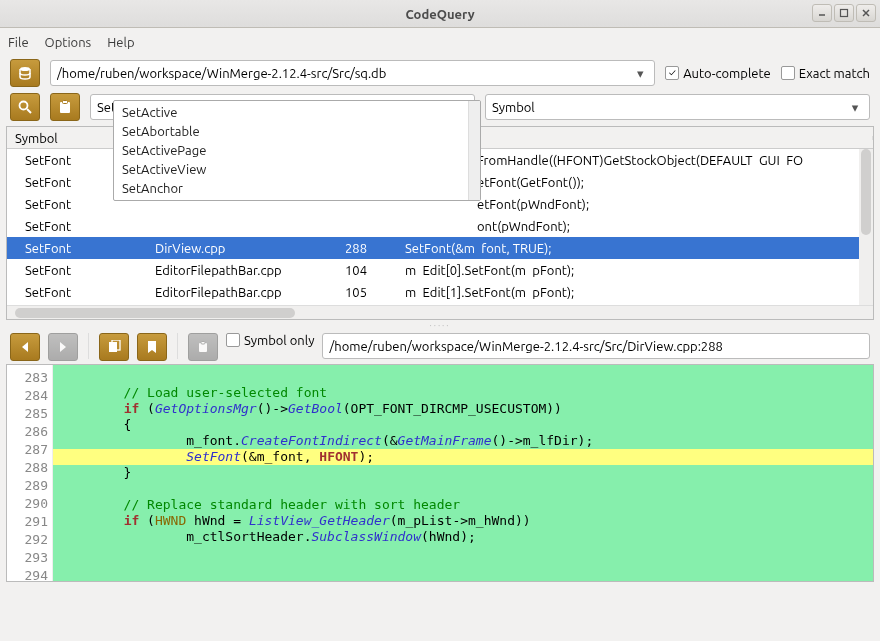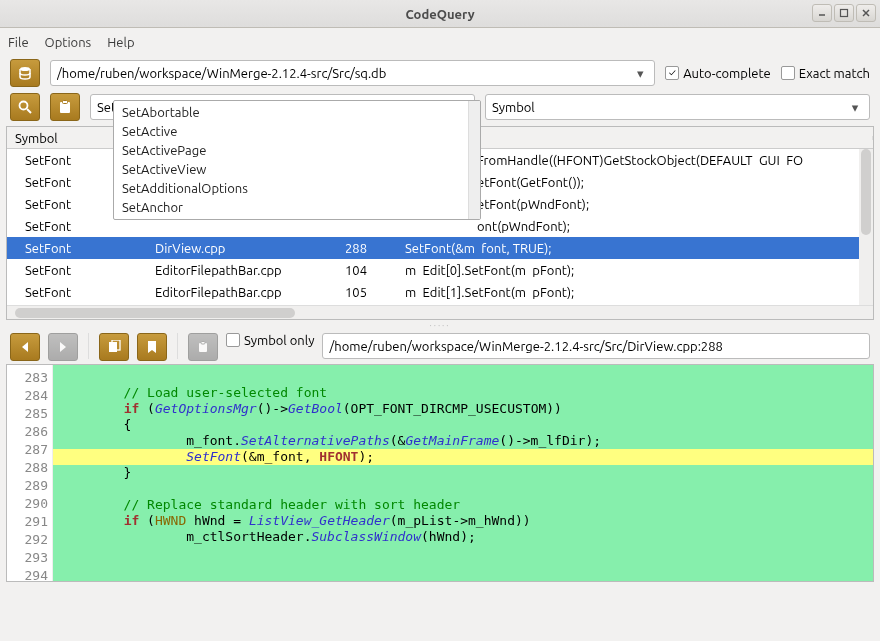--- a/index.html
+++ b/index.html
@@ -233,34 +233,33 @@
     <span>/home/ruben/workspace/WinMerge-2.12.4-src/Src/DirView.cpp:288</span>
   </div>
 </div>
 
 <div class="codeview">
   <div class="gutter" id="gutter">283<br>284<br>285<br>286<br>287<br>288<br>289<br>290<br>291<br>292<br>293<br>294<br></div>
   <div class="code" id="code">
 <span class="c-comment">        // Load user-selected font</span>
         <span class="c-kw">if</span> (<span class="c-call">GetOptionsMgr</span>()-&gt;<span class="c-call">GetBool</span>(OPT_FONT_DIRCMP_USECUSTOM))
         {
-                m_font.<span class="c-call">SetAlternativePaths</span>(&amp;<span class="c-call">GetMainFrame</span>()-&gt;m_lfDir);
+                m_font.<span class="c-call">CreateFontIndirect</span>(&amp;<span class="c-call">GetMainFrame</span>()-&gt;m_lfDir);
 <span class="hlrow">                <span class="c-call">SetFont</span>(&amp;m_font, <span class="c-kw">HFONT</span>);</span>        }
 
 <span class="c-comment">        // Replace standard header with sort header</span>
         <span class="c-kw">if</span> (<span class="c-type">HWND</span> hWnd = <span class="c-call">ListView_GetHeader</span>(m_pList-&gt;m_hWnd))
                 m_ctlSortHeader.<span class="c-call">SubclassWindow</span>(hWnd);
 
 </div>
   <div class="cvscroll"></div>
 </div>
 
 <div class="autocomplete">
   <div class="list" id="ac-list">
+      <div class="item">SetActive</div>
       <div class="item">SetAbortable</div>
-      <div class="item">SetActive</div>
       <div class="item">SetActivePage</div>
       <div class="item">SetActiveView</div>
-      <div class="item">SetAdditionalOptions</div>
       <div class="item">SetAnchor</div>
     </div>
   <div class="sb"></div>
 </div>
 
 </body></html>

